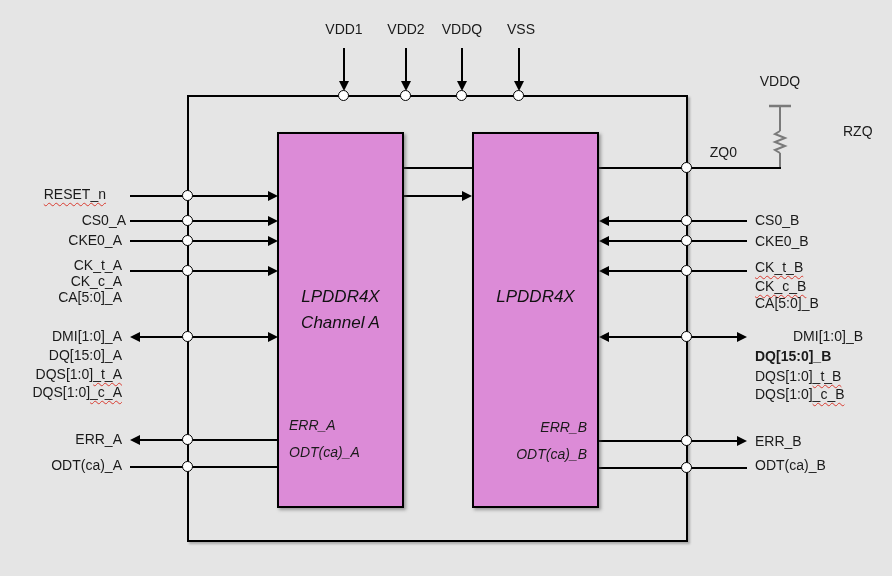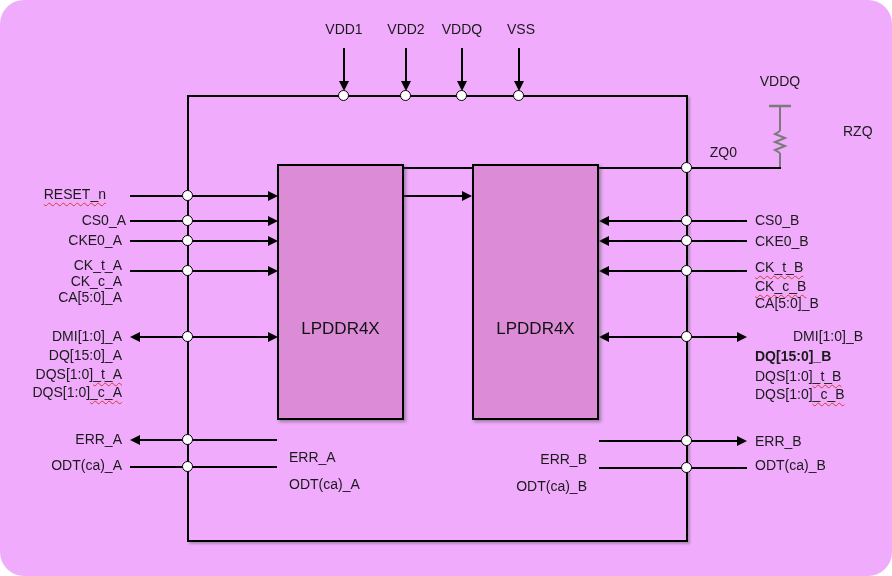--- a/index.html
+++ b/index.html
@@ -1,17 +1,17 @@
 <!DOCTYPE html>
 <html style="--channel-fill: #dc8bd7; --line: #000000; --squiggle: #d83b30;"><head>
 <meta charset="utf-8">
 <style>
   html,body{margin:0;padding:0;}
   body{font-family:"Liberation Sans",sans-serif;background:#fff;}
-  #stage{position:relative;width:892px;height:576px;background:#f0abfc;overflow:hidden;border-radius:24px;}
+  #stage{position:relative;width:892px;height:576px;background:#e5e5e5;overflow:hidden;}
 
   .lbl{position:absolute;font-size:14px;line-height:16px;color:#1a1a1a;white-space:nowrap;}
   .lbl.ra{text-align:right;}
   .lbl.ctr{text-align:center;}
 
   .sq{text-decoration-line:underline;text-decoration-style:wavy;
       text-decoration-color:var(--squiggle,#d83b30);text-decoration-thickness:1px;
       text-underline-offset:3px;}
 
   .hline{position:absolute;height:2px;background:var(--line,#000);}
@@ -24,23 +24,23 @@
   .arr-d{position:absolute;width:0;height:0;border-left:5px solid transparent;
          border-right:5px solid transparent;border-top:10px solid var(--line,#000);}
 
   .pin-circle{position:absolute;width:11px;height:11px;box-sizing:border-box;
       border:1.5px solid #000;border-radius:50%;background:#fff;z-index:5;}
 
   .outer-box{position:absolute;left:187px;top:95px;width:501px;height:447px;
       box-sizing:border-box;border:2px solid #000;background:transparent;
       box-shadow:2px 2px 2px rgba(100,100,100,0.45);}
 
-  .chan{position:absolute;top:164px;width:127px;height:256px;box-sizing:border-box;
+  .chan{position:absolute;top:132px;width:127px;height:376px;box-sizing:border-box;
       border:2px solid #000;background:var(--channel-fill,#dc8bd7);
-      box-shadow:2px 2px 3px rgba(80,80,80,0.5);z-index:4;}
+      box-shadow:2px 2px 3px rgba(80,80,80,0.5);z-index:4;font-style:italic;}
   .chan .title{position:absolute;left:0;right:0;top:150px;text-align:center;
       font-size:17px;line-height:26px;color:#111;}
   .chan .pin{position:absolute;font-size:14px;line-height:16px;color:#1a1a1a;white-space:nowrap;}
 
   .z2{z-index:2}
 </style>
 </head>
 <body>
 
 <div id="stage">
@@ -146,20 +146,21 @@
   <svg style="position:absolute;left:765px;top:100px;" width="30" height="70" viewBox="0 0 30 70">
     <line x1="4" y1="6" x2="26" y2="6" stroke="#7a7a7a" stroke-width="2.5"></line>
     <line x1="15" y1="6" x2="15" y2="31" stroke="#7a7a7a" stroke-width="2"></line>
     <polyline points="15,31 10,34 20,38 10,42 20,46 10,50 15,53" fill="none" stroke="#7a7a7a" stroke-width="2"></polyline>
     <line x1="15" y1="53" x2="15" y2="69" stroke="#7a7a7a" stroke-width="2"></line>
   </svg>
 
   <div class="chan" style="left:277px;">
     <div class="title">
       <div>LPDDR4X</div>
+      <div>Channel A</div>
     </div>
     <div class="pin" style="left:10px;top:283px;">ERR_A</div>
     <div class="pin" style="left:10px;top:310px;">ODT(ca)_A</div>
   </div>
 
   <div class="chan" style="left:472px;">
     <div class="title">
       <div>LPDDR4X</div>
     </div>
     <div class="pin" style="right:10px;top:285px;">ERR_B</div>

